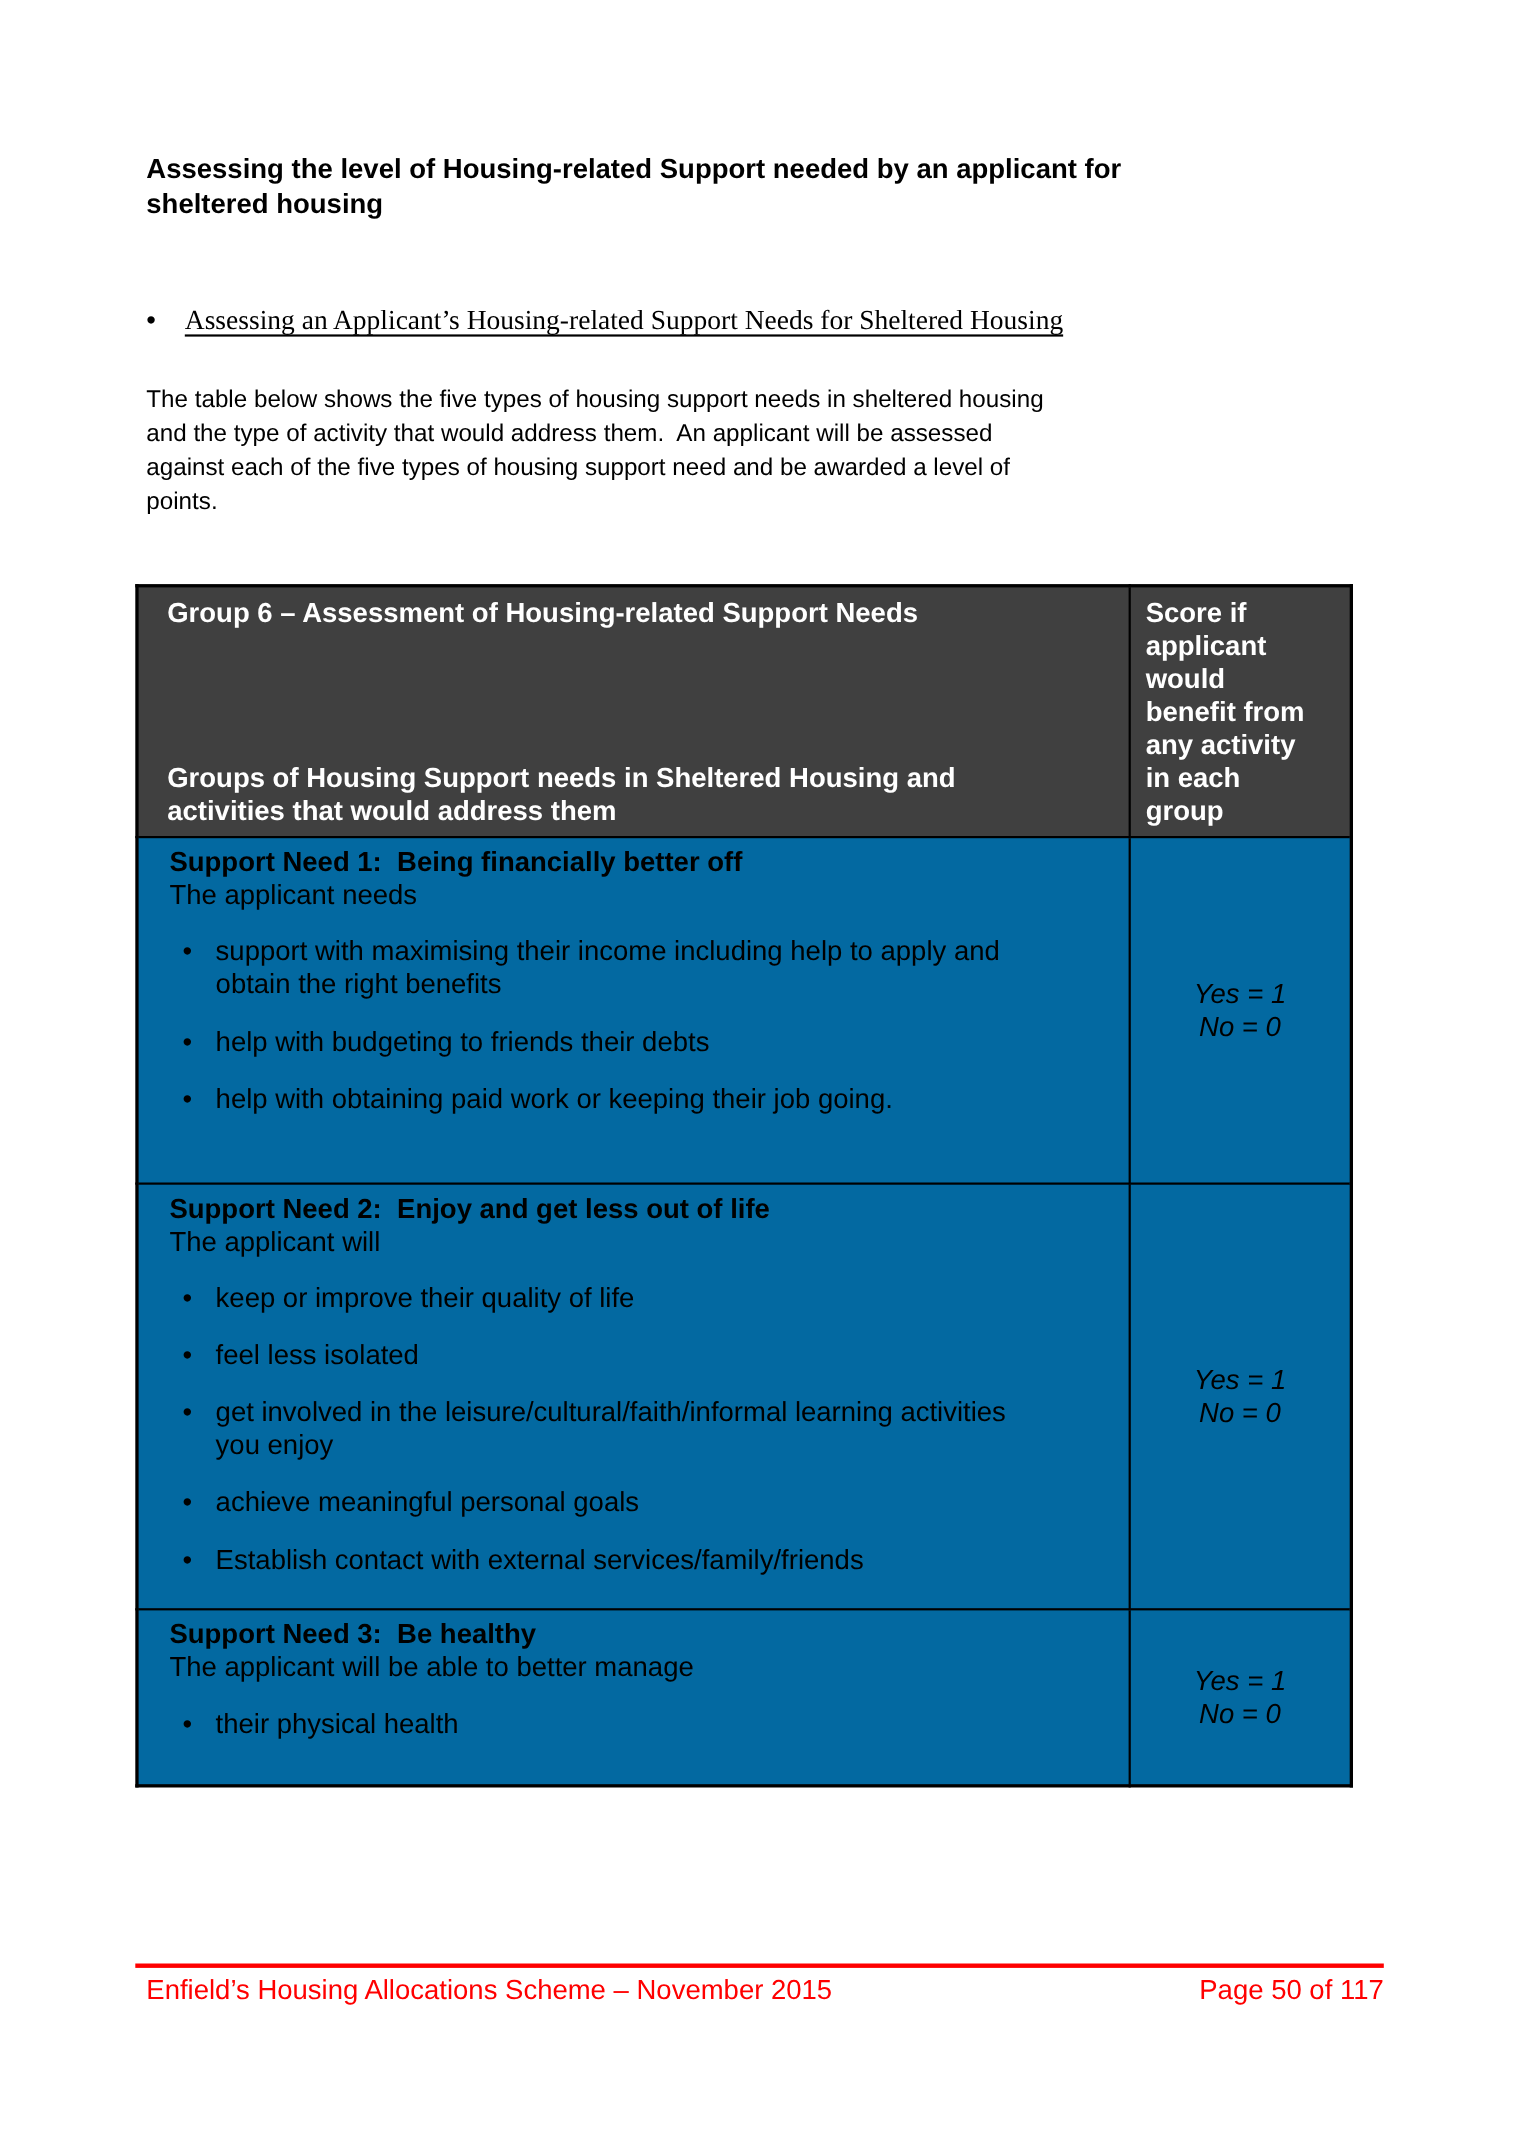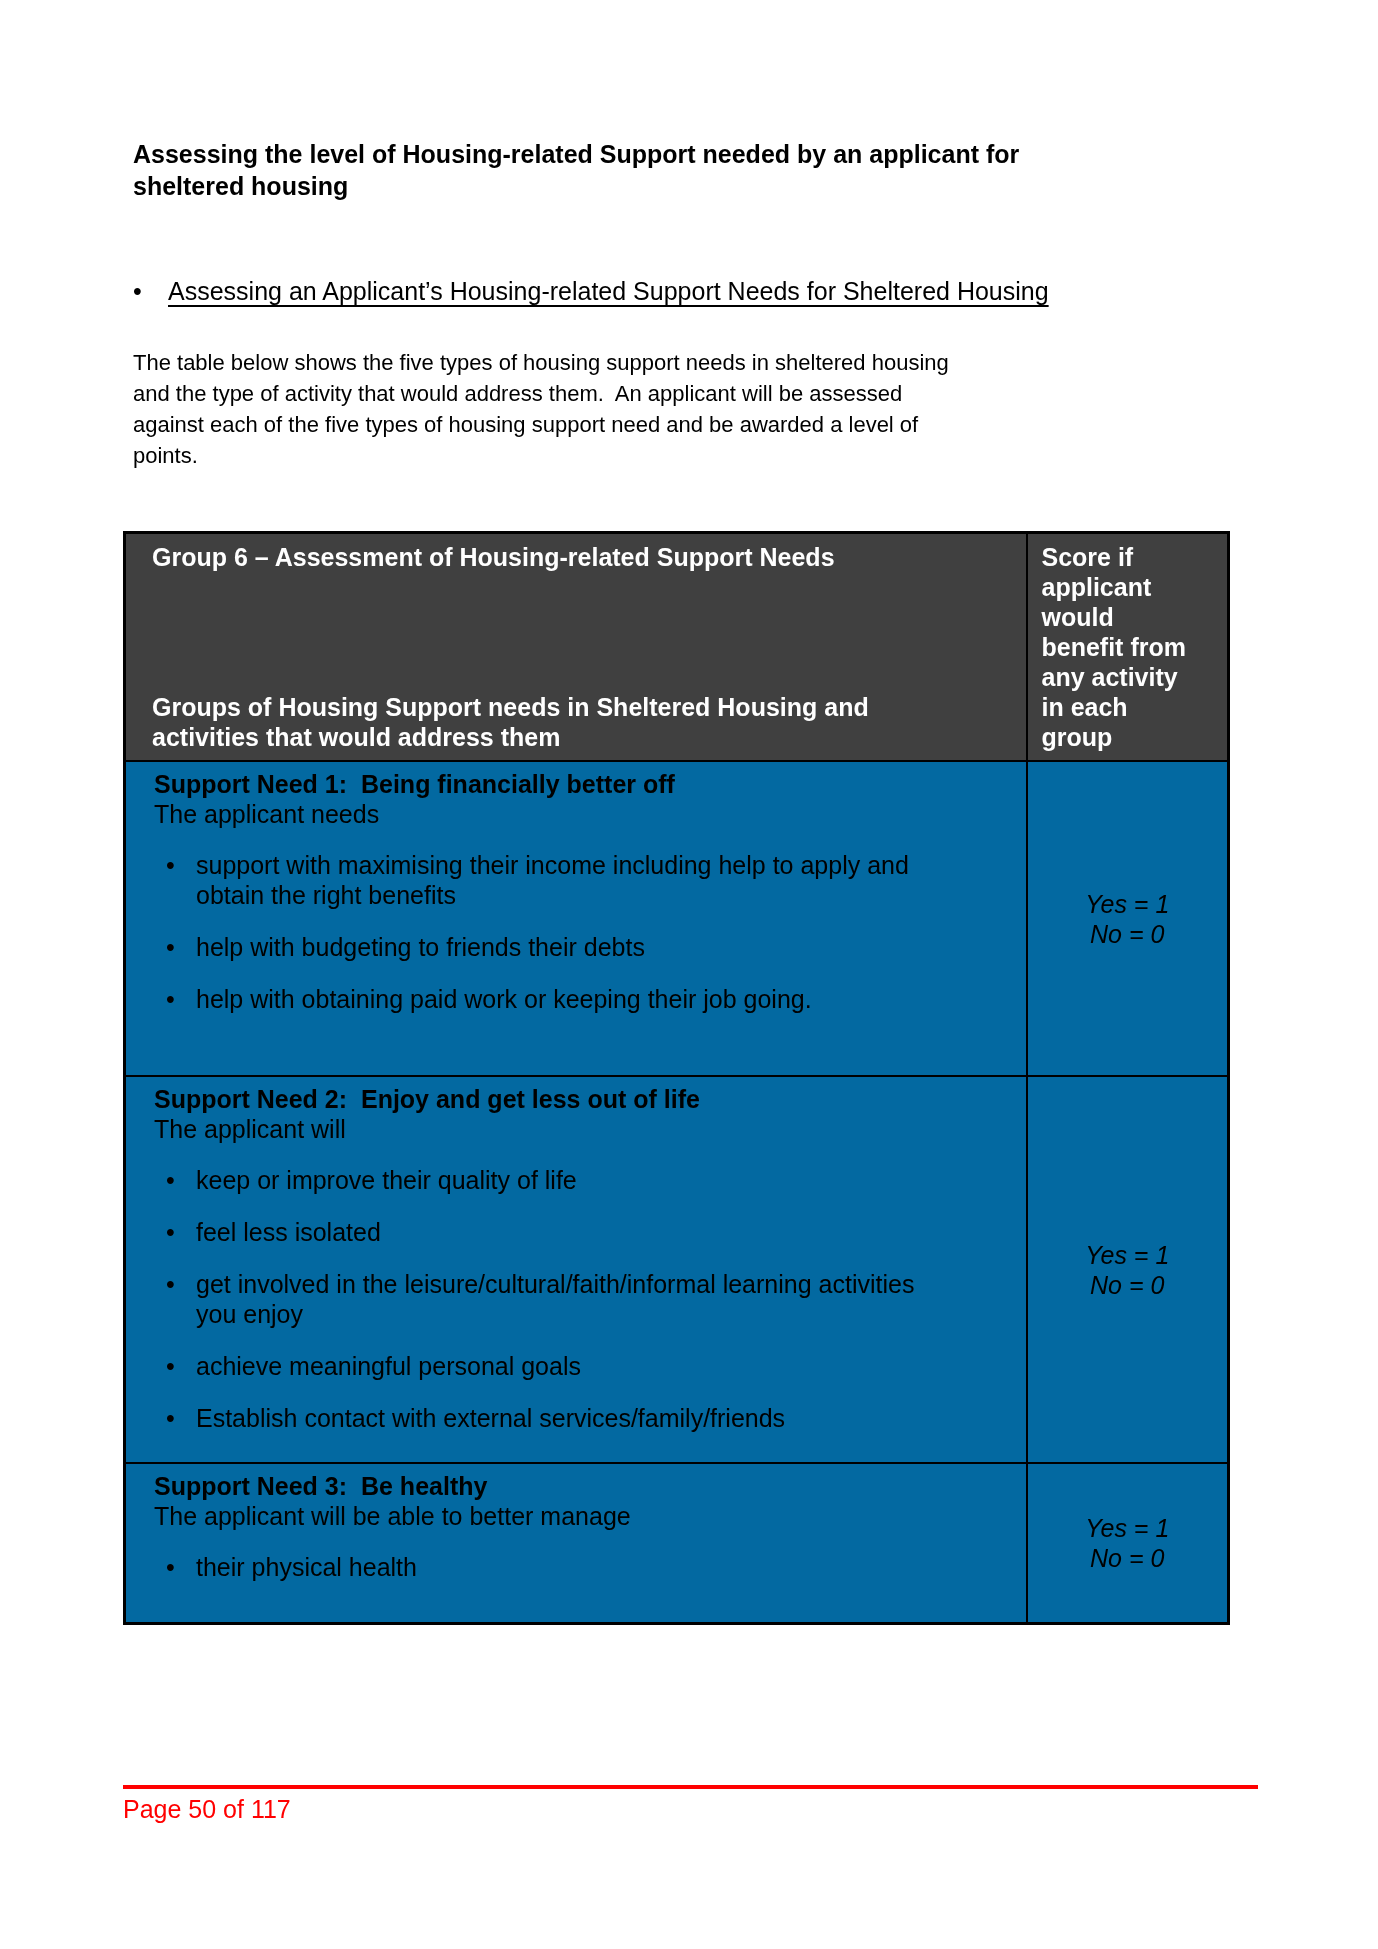--- a/index.html
+++ b/index.html
@@ -20,21 +20,21 @@
   }
   .para1 { margin-top:60px; font-size:25px; line-height:31px; }
 
   .bullet-heading {
     margin-top:74px;
     display:flex; align-items:flex-start;
     font-size:25px; line-height:31px;
   }
   .bullet-heading .dot { width:35px; flex:0 0 35px; }
   .bullet-heading .dot::before { content:"\2022"; }
-  .bullet-heading .bh-text { text-decoration:underline; text-underline-offset:5px; }
+  .bullet-heading .bh-text { text-decoration:underline; text-underline-offset:5px;font-family:Liberation Serif, serif; }
 
   .para2 { margin-top:40px; font-size:22px; line-height:31px; }
 
   table.needs {
     margin-left:-10px; margin-top:60px;
     border-collapse:collapse; table-layout:fixed;
     width:1104px;
     border:3px solid #000000;
     font-size:25px;
   }
@@ -171,15 +171,16 @@
           <td class="score-cell">
             <div>Yes = 1</div>
             <div>No = 0</div>
           </td>
         </tr>
       </tbody>
     </table>
   </div>
 
   <div class="footer">
+    <span class="f-left">Enfield’s Housing Allocations Scheme – November 2015</span>
     <span class="f-right">Page 50 of 117</span>
   </div>
 </div>
 
 </body></html>

